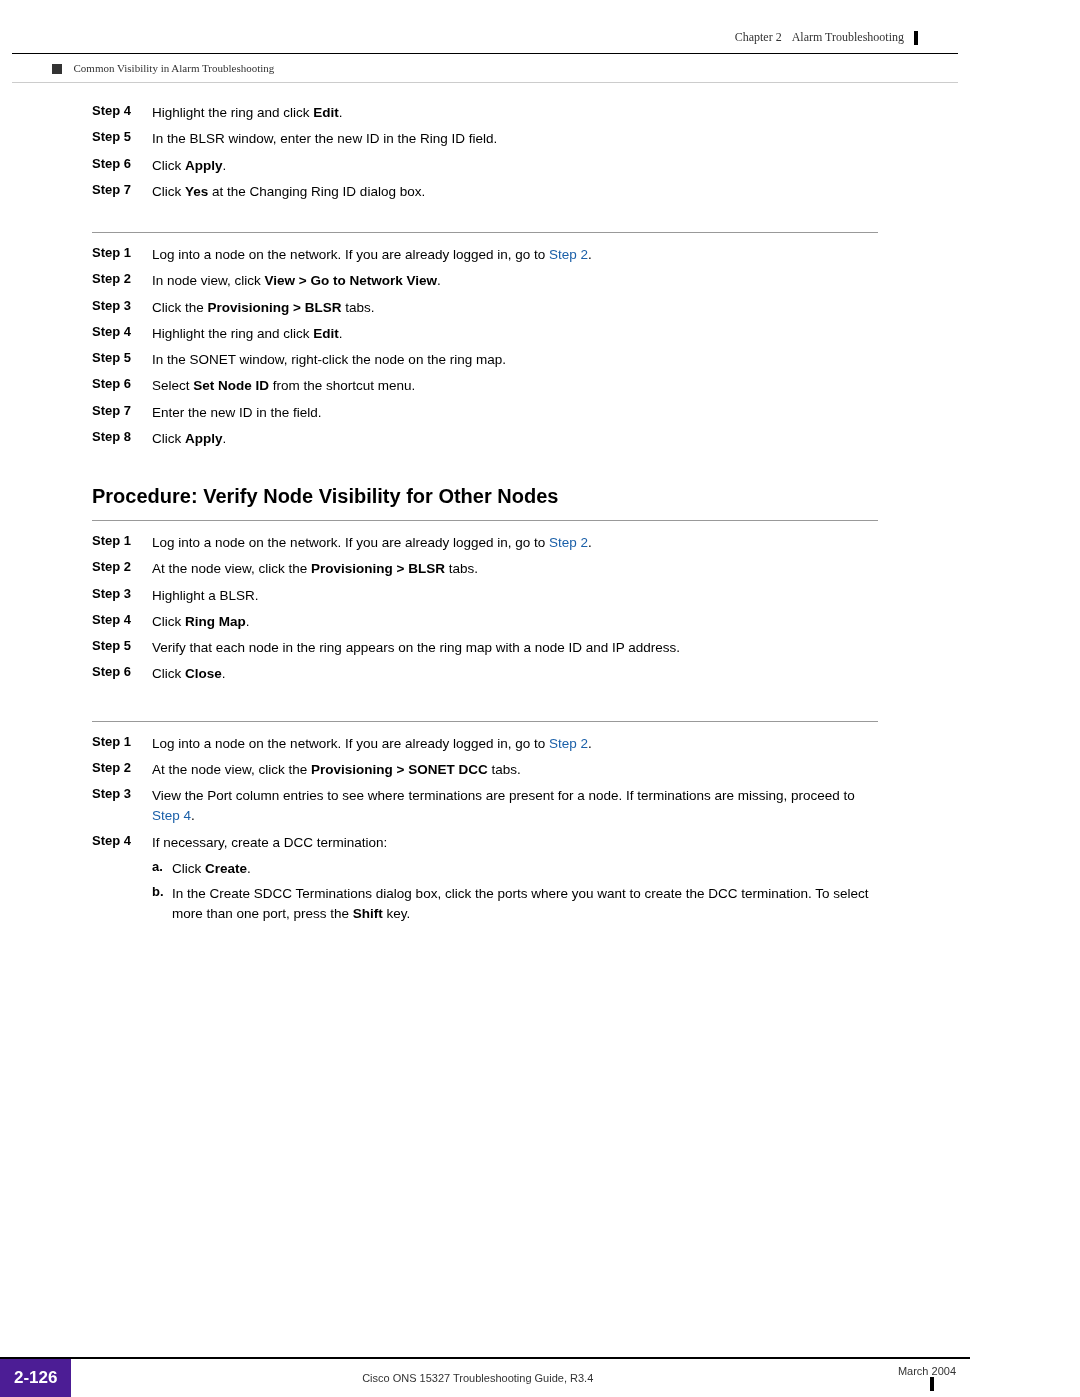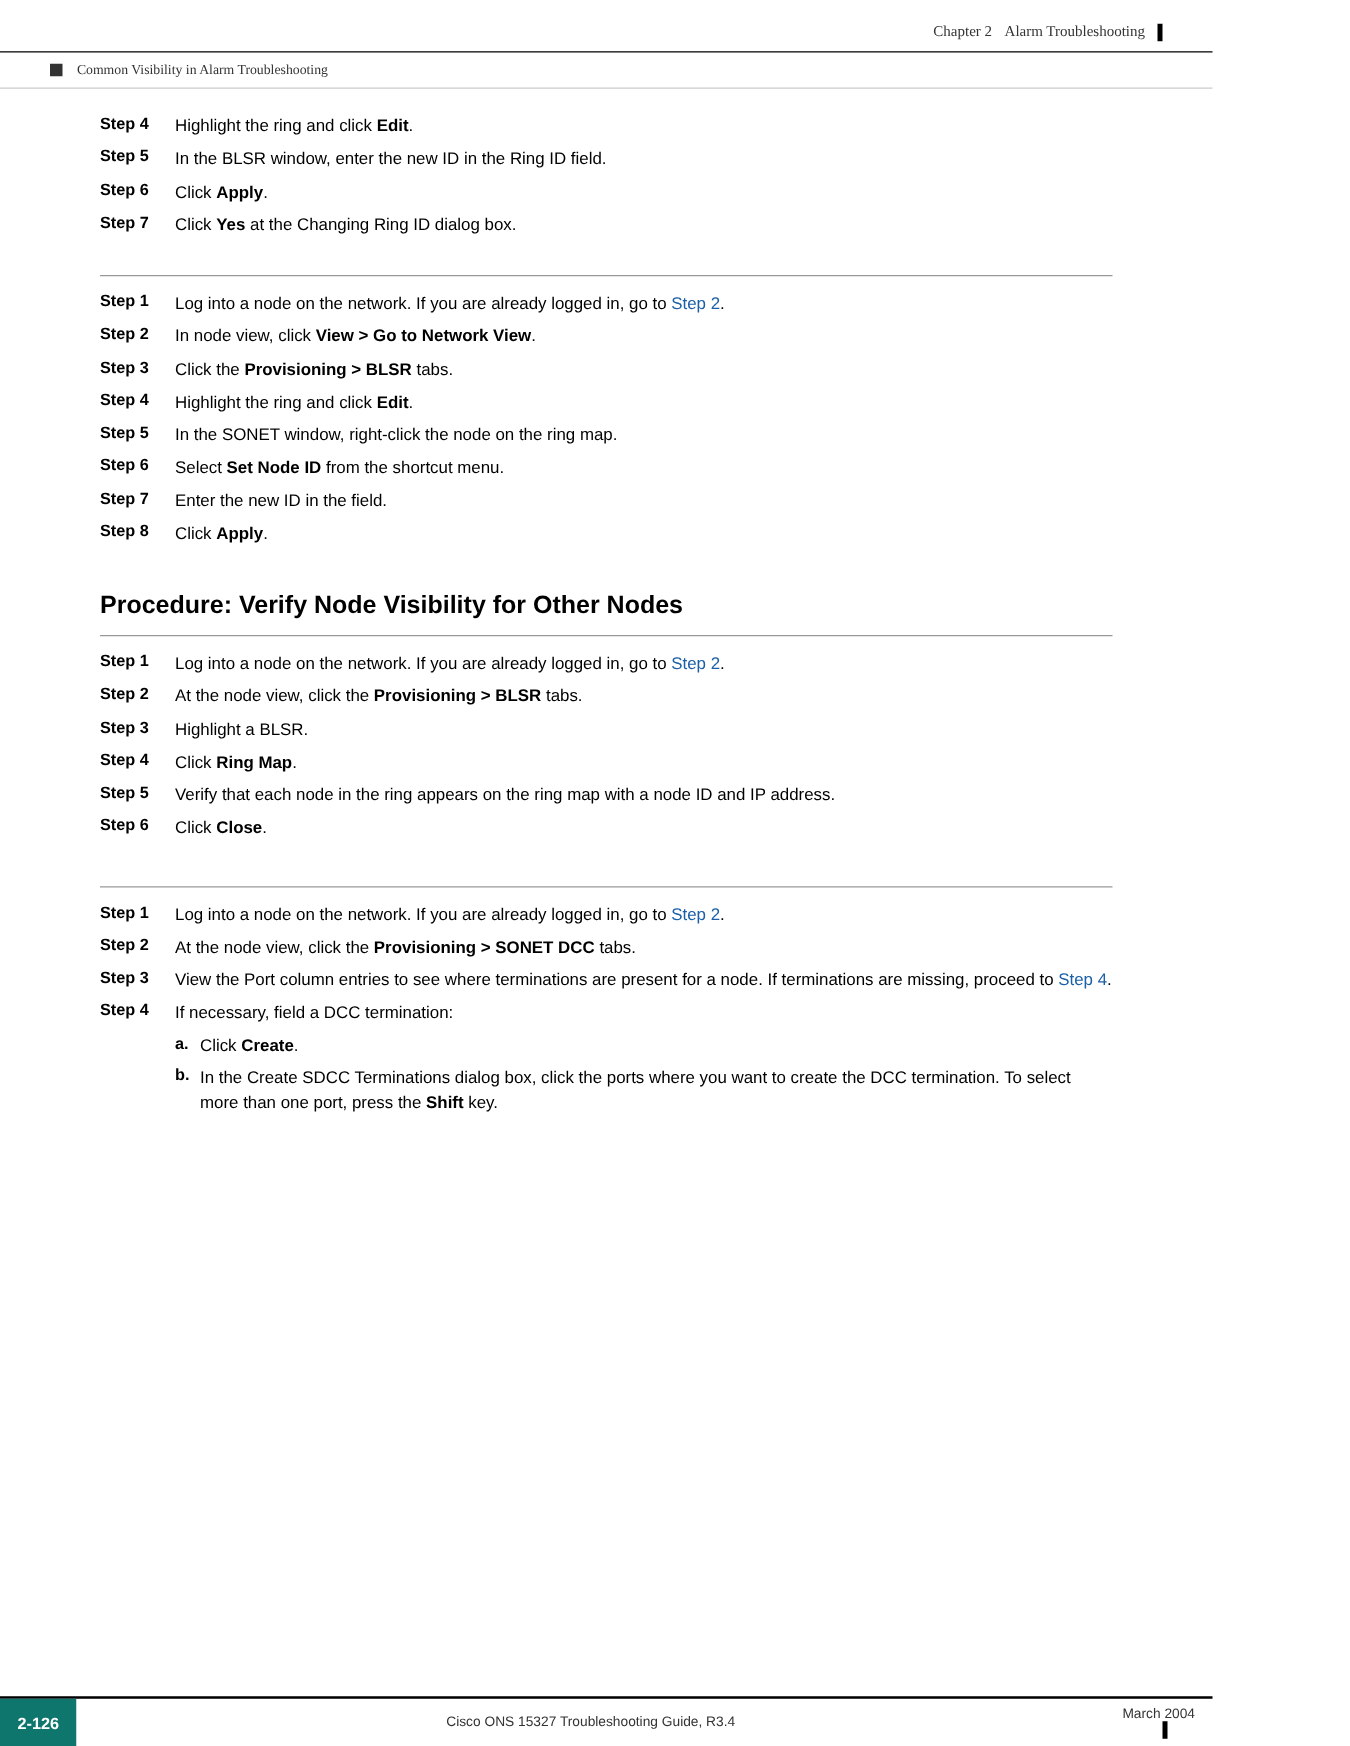--- a/index.html
+++ b/index.html
@@ -15,21 +15,21 @@
       font-family: 'Times New Roman', Times, serif;
       font-size: 14px;
       color: #000000;
       position: relative;
     }
 
     .page-container {
       width: 970px;
       min-height: 1397px;
       position: relative;
-      padding: 0;
+      padding: 12px;
     }
 
     
     .page-header {
       display: flex;
       justify-content: flex-end;
       align-items: center;
       padding: 18px 40px 8px 40px;
       border-bottom: 1px solid #000;
       margin-bottom: 0;
@@ -168,23 +168,23 @@
       position: absolute;
       bottom: 0;
       left: 0;
       right: 0;
       border-top: 2px solid #000;
       display: flex;
       align-items: stretch;
     }
 
     .footer-page-num {
-      background: #0f766e;
+      background: #4c1d95;
       color: #fff;
-      font-size: 13px;
+      font-size: 17px;
       font-weight: bold;
       font-family: Arial, sans-serif;
       padding: 6px 14px;
       display: flex;
       align-items: center;
     }
 
     .footer-center {
       flex: 1;
       text-align: center;
@@ -332,21 +332,21 @@
         <div class="step-row">
           <span class="step-label">Step 2</span>
           <span class="step-content">At the node view, click the <b>Provisioning &gt; SONET DCC</b> tabs.</span>
         </div>
         <div class="step-row">
           <span class="step-label">Step 3</span>
           <span class="step-content">View the Port column entries to see where terminations are present for a node. If terminations are missing, proceed to <a class="step-link">Step 4</a>.</span>
         </div>
         <div class="step-row">
           <span class="step-label">Step 4</span>
-          <span class="step-content">If necessary, field a DCC termination:</span>
+          <span class="step-content">If necessary, create a DCC termination:</span>
         </div>
         <div class="substep-row">
           <span class="substep-label">a.</span>
           <span class="substep-content">Click <b>Create</b>.</span>
         </div>
         <div class="substep-row">
           <span class="substep-label">b.</span>
           <span class="substep-content">In the Create SDCC Terminations dialog box, click the ports where you want to create the DCC termination. To select more than one port, press the <b>Shift</b> key.</span>
         </div>
       </div>

